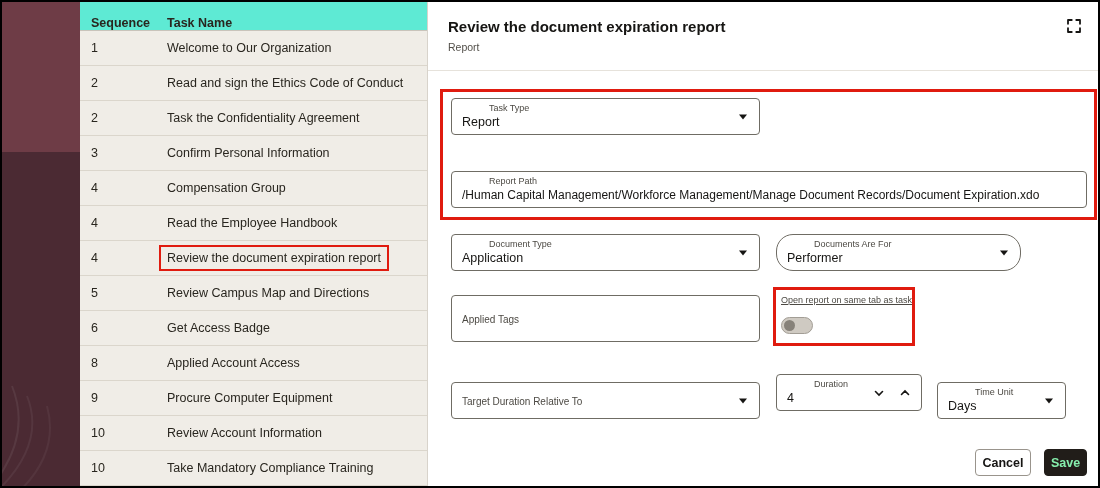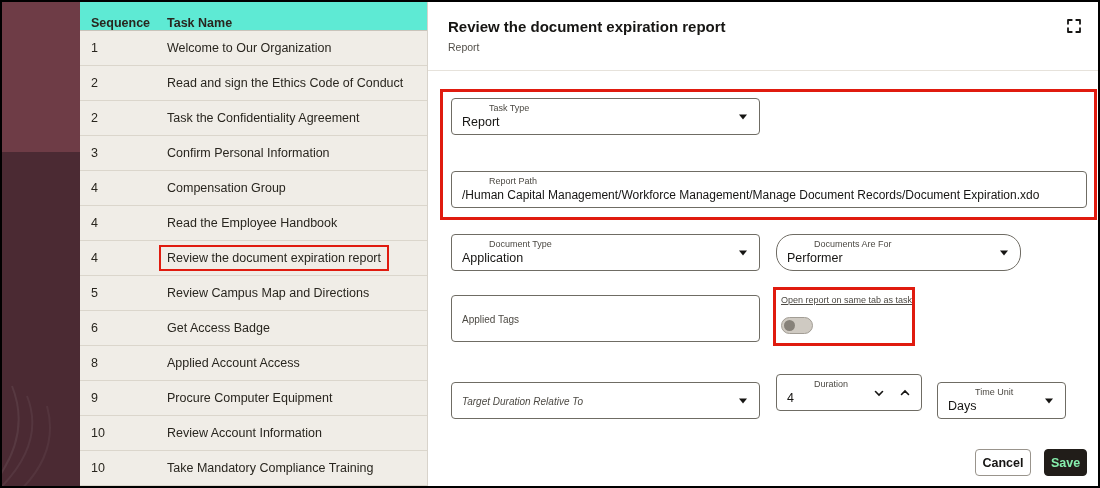--- a/index.html
+++ b/index.html
@@ -173,21 +173,21 @@
     <div class="field" style="left:23px;top:293px;width:309px;height:47px;">
       <span class="fld-label-center">Applied Tags</span>
     </div>
 
     <div class="ann" style="left:345px;top:285px;width:142px;height:59px;"></div>
     <span class="toggle-label" style="left:353px;top:293px;text-decoration:underline;">Open report on same tab as task</span>
     <div class="toggle" style="left:353px;top:315px;">
       <span class="knob"></span>
     </div>
 
-    <div class="field" style="left:23px;top:380px;width:309px;height:37px;font-style:italic;">
+    <div class="field" style="left:23px;top:380px;width:309px;height:37px;">
       <span class="fld-label-center">Target Duration Relative To</span>
       <span class="arrow"></span>
     </div>
 
     <div class="field" style="left:348px;top:372px;width:146px;height:37px;">
       <span class="fld-label">Duration</span>
       <span class="fld-value">4</span>
       <svg class="chev" style="right:36px;" viewBox="0 0 12 12" fill="none" stroke="#161513" stroke-width="1.6" stroke-linecap="round">
           <path d="M2.5 4.5 L6 8 L9.5 4.5"></path>
         </svg>

